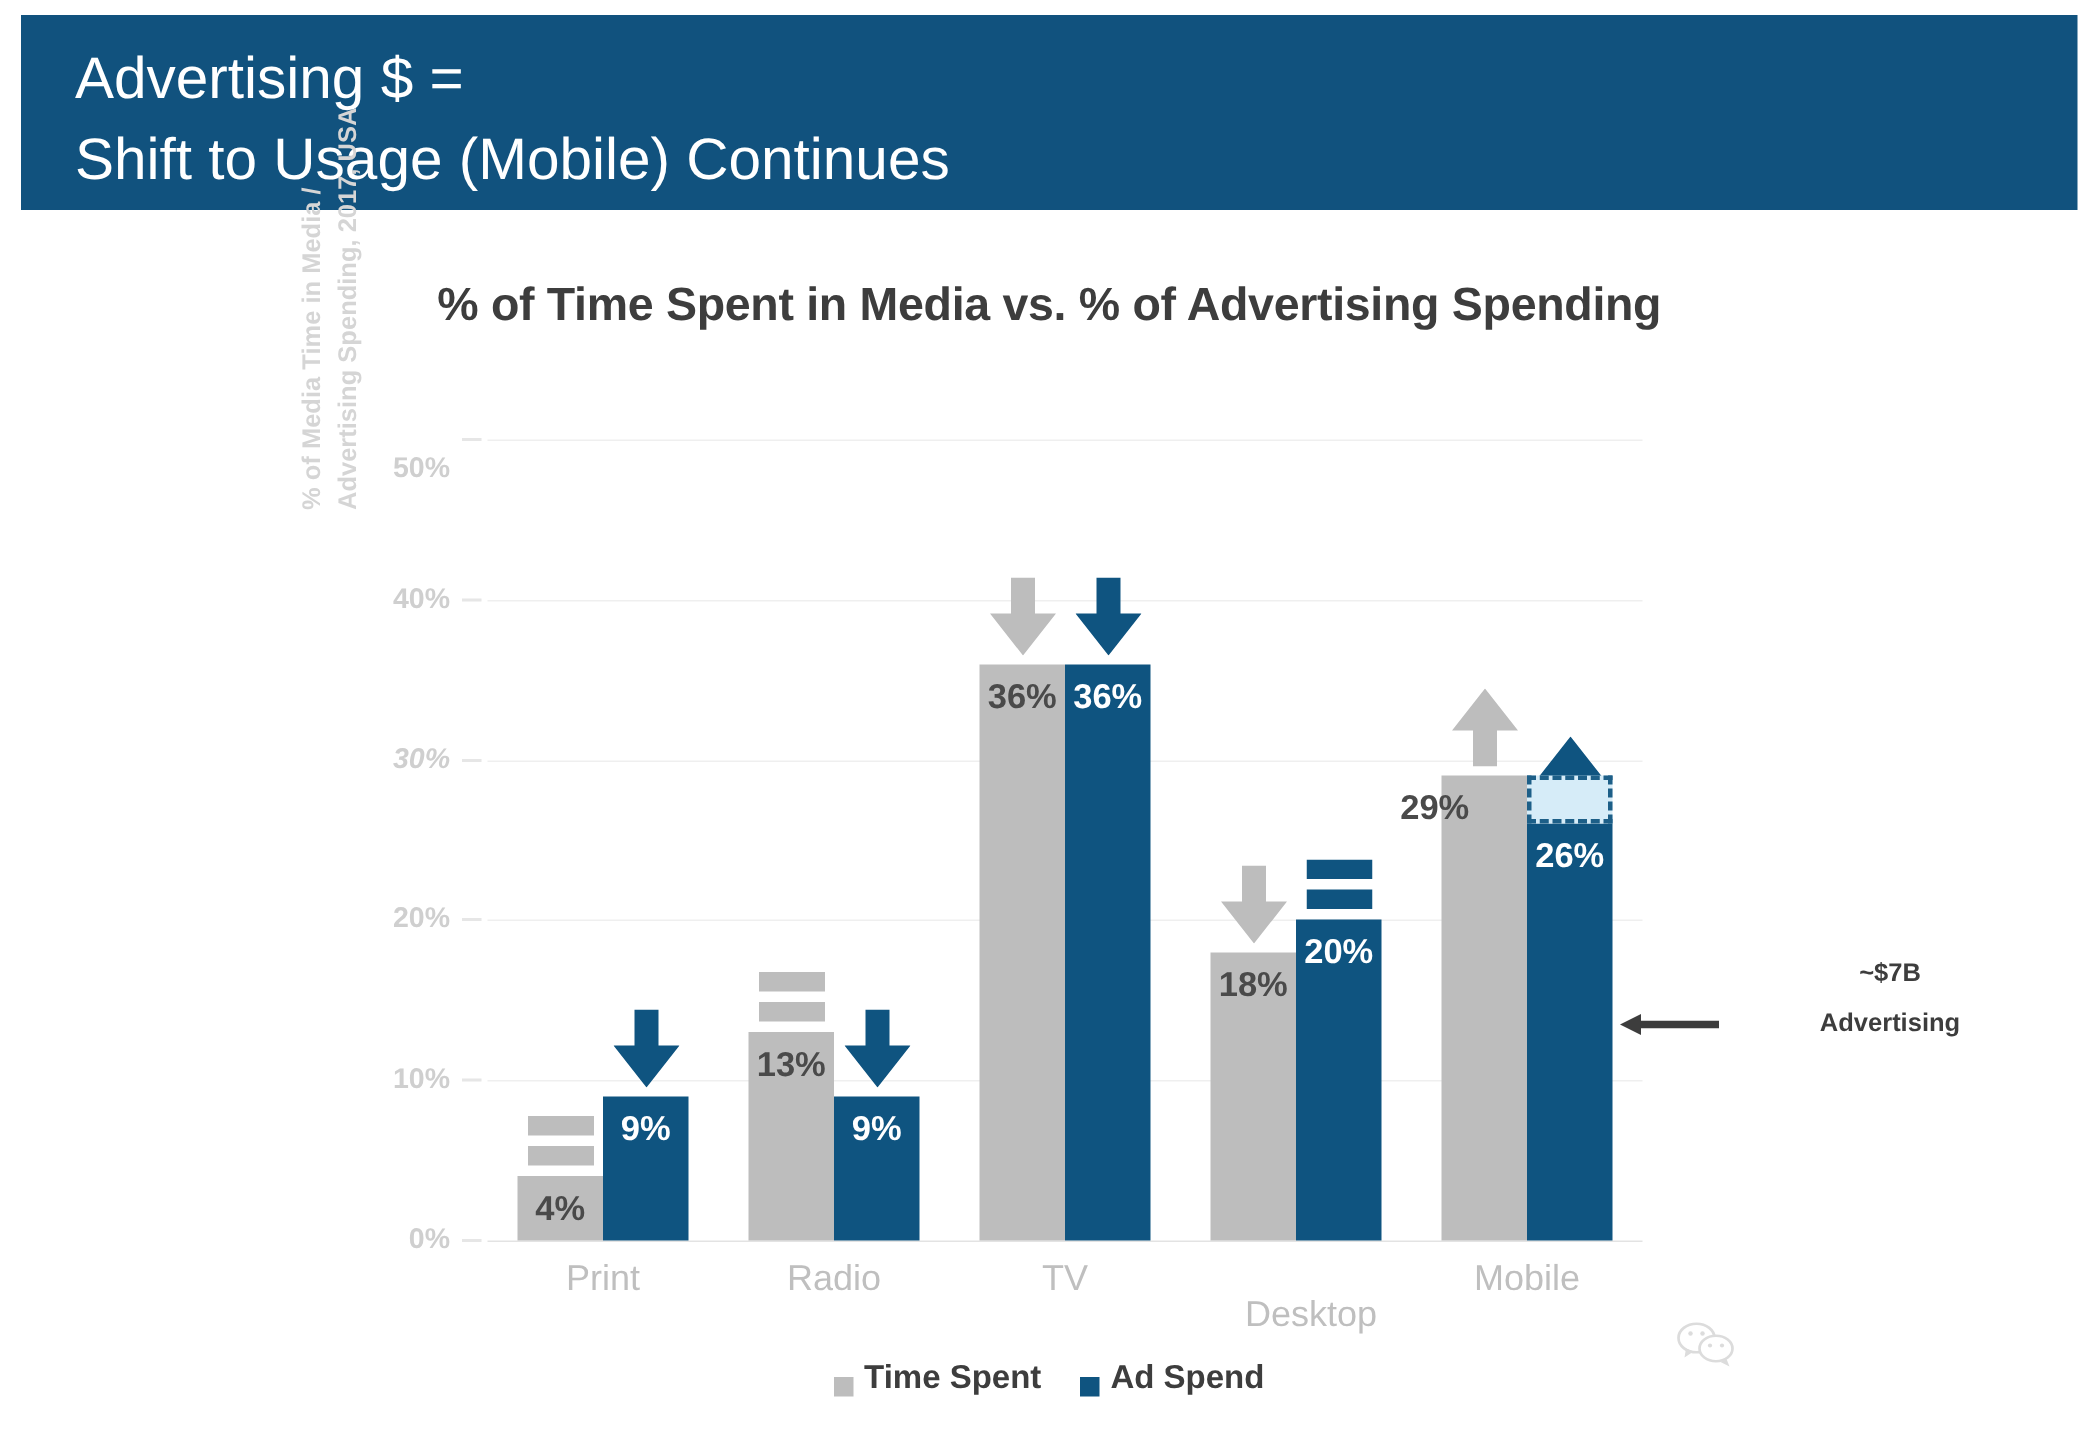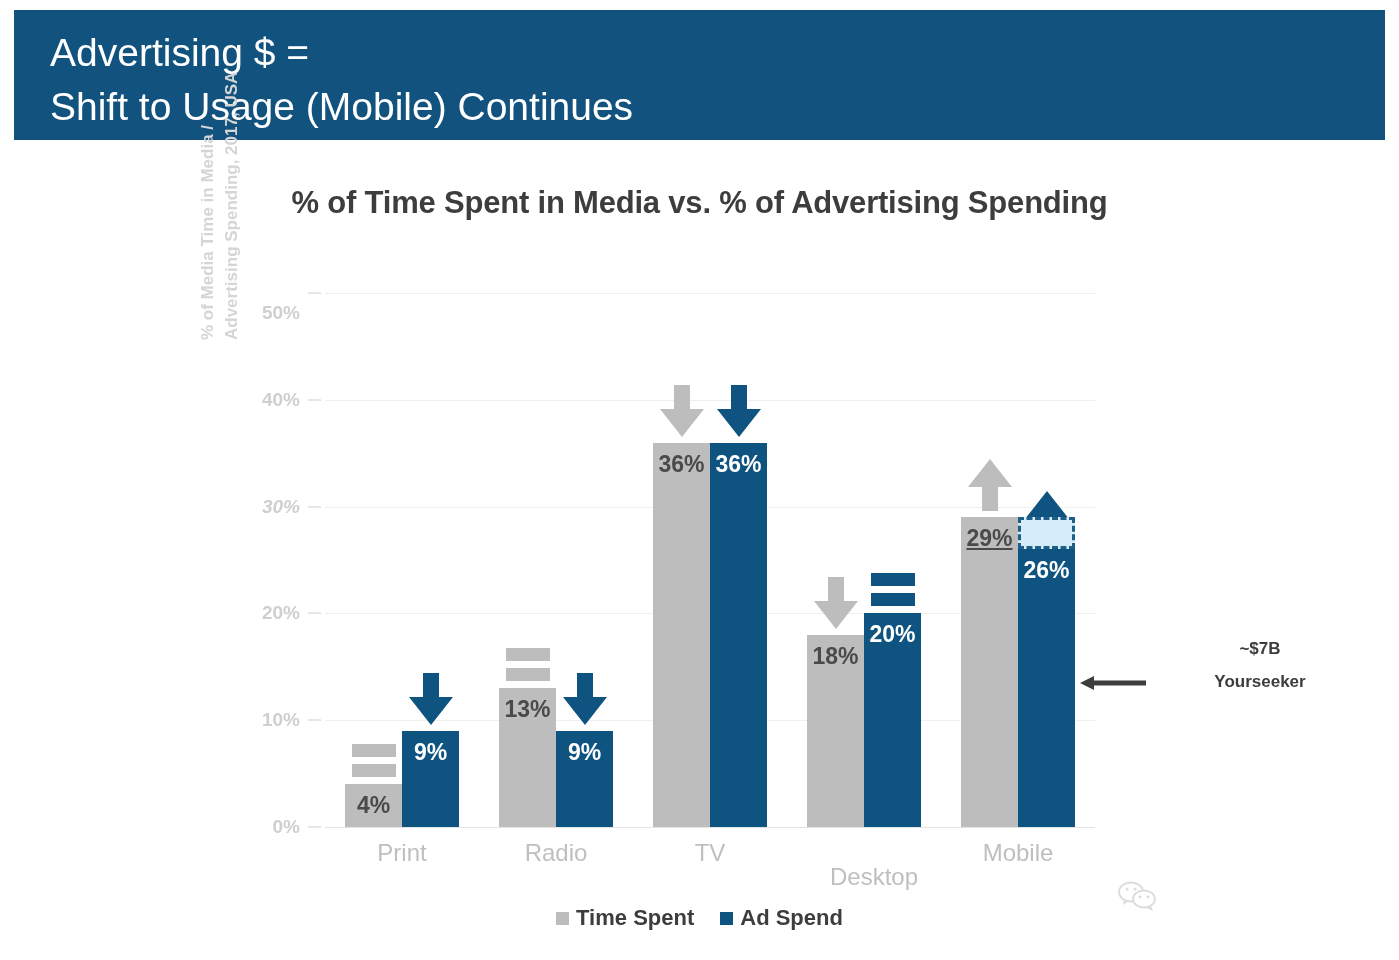--- a/index.html
+++ b/index.html
@@ -90,21 +90,21 @@
   #annotation .l1{display:block;text-align:center;}
   #annotation .l2{display:block;text-align:center;}
   #annotation-arrow{
     position:absolute;left:1080px;top:536px;width:66px;height:14px;
   }
   
   #legend{
     position:absolute;left:0;top:765px;width:1399px;
     display:flex;justify-content:center;align-items:center;gap:26px;
   }
-  .legend-item{display:flex;align-items:center;gap:7px;}
+  .legend-item{display:flex;align-items:flex-end;gap:7px;}
   .legend-swatch{width:13px;height:13px;display:inline-block;}
   .legend-swatch.gray{background:#bdbdbd;}
   .legend-swatch.blue{background:#0f5480;}
   .legend-text{font-size:22px;font-weight:bold;color:#3d3d3d;}
   
   #watermark{
     position:absolute;left:1118px;top:880px;
     display:flex;align-items:center;gap:10px;
     color:#d8d8d8;
   }
@@ -202,21 +202,21 @@
       <div class="bar blue" style="left: 539px; width: 57px; height: 213.6px;"></div>
       <div class="bar-value on-blue" style="top: 328.4px; left: 534px; width: 67px;">20%</div>
       <div class="ind" style="left: 545.5px; top: 280.4px;">
         <svg viewBox="0 0 44 34" width="44" height="34">
           <rect x="0" y="0" width="44" height="13" fill="#0f5480"></rect>
           <rect x="0" y="20" width="44" height="13" fill="#0f5480"></rect>
         </svg>
       </div>
       <div class="cat-label" style="left: 472px; width: 154px; margin-top: 24px;">Desktop</div>
       <div class="bar gray" style="left: 636px; width: 57px; height: 309.72px;"></div>
-      <div class="bar-value on-gray" style="top: 232.28px; left: 631px; width: 67px; text-decoration: underline;">29%</div>
+      <div class="bar-value on-gray" style="top: 232.28px; left: 598px; width: 67px;">29%</div>
       <div class="ind" style="left: 642.5px; top: 166.28px;">
         <svg viewBox="0 0 44 52" width="44" height="52">
           <polygon points="22,0 44,28 30,28 30,52 14,52 14,28 0,28" fill="#bdbdbd"></polygon>
         </svg>
       </div>
       <div class="bar blue" style="left: 693px; width: 57px; height: 277.68px;"></div>
       <div class="bar-value on-blue" style="top: 264.32px; left: 688px; width: 67px;">26%</div>
       <div class="ind" style="left: 699.5px; top: 198.32px;">
         <svg viewBox="0 0 44 52" width="44" height="52">
           <polygon points="22,0 44,28 30,28 30,52 14,52 14,28 0,28" fill="#0f5480"></polygon>
@@ -226,21 +226,21 @@
     </div>
 
   <div id="opportunity-box" style="left: 1018px; top: 377.28px; width: 57px; height: 32.04px;"></div>
 
   <svg id="annotation-arrow" viewBox="0 0 66 14">
     <line x1="6" y1="7" x2="66" y2="7" stroke="#3d3d3d" stroke-width="5"></line>
     <polygon points="0,7 14,0 14,14" fill="#3d3d3d"></polygon>
   </svg>
   <div id="annotation">
     <span class="l1">~$7B</span>
-    <span class="l2">Yourseeker</span>
+    <span class="l2">Advertising</span>
   </div>
 
   <div id="legend">
     <div class="legend-item">
       <span class="legend-swatch gray"></span>
       <span class="legend-text">Time Spent</span>
     </div>
     <div class="legend-item">
       <span class="legend-swatch blue"></span>
       <span class="legend-text">Ad Spend</span>

